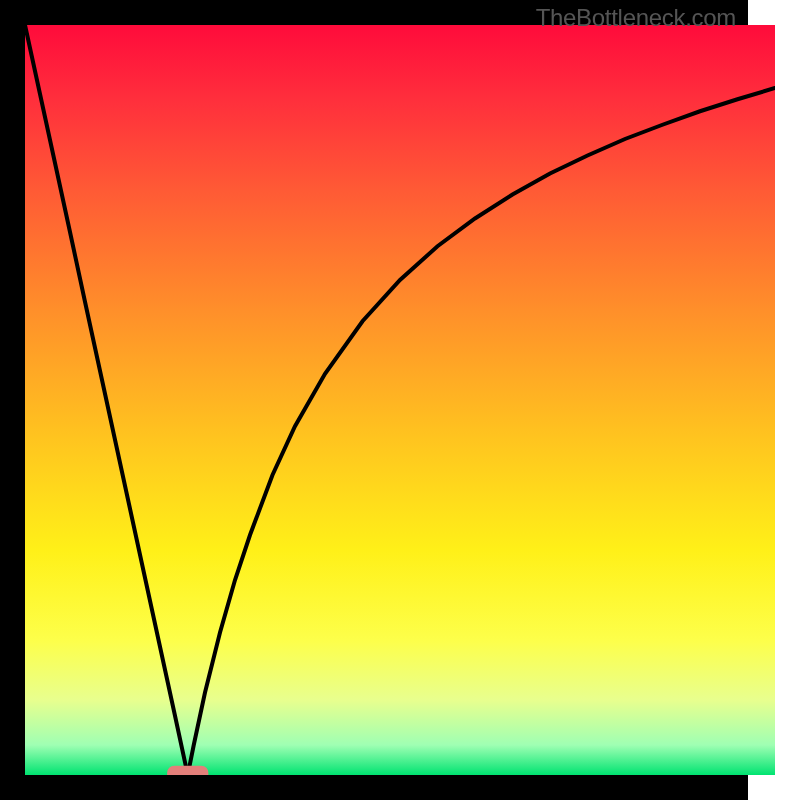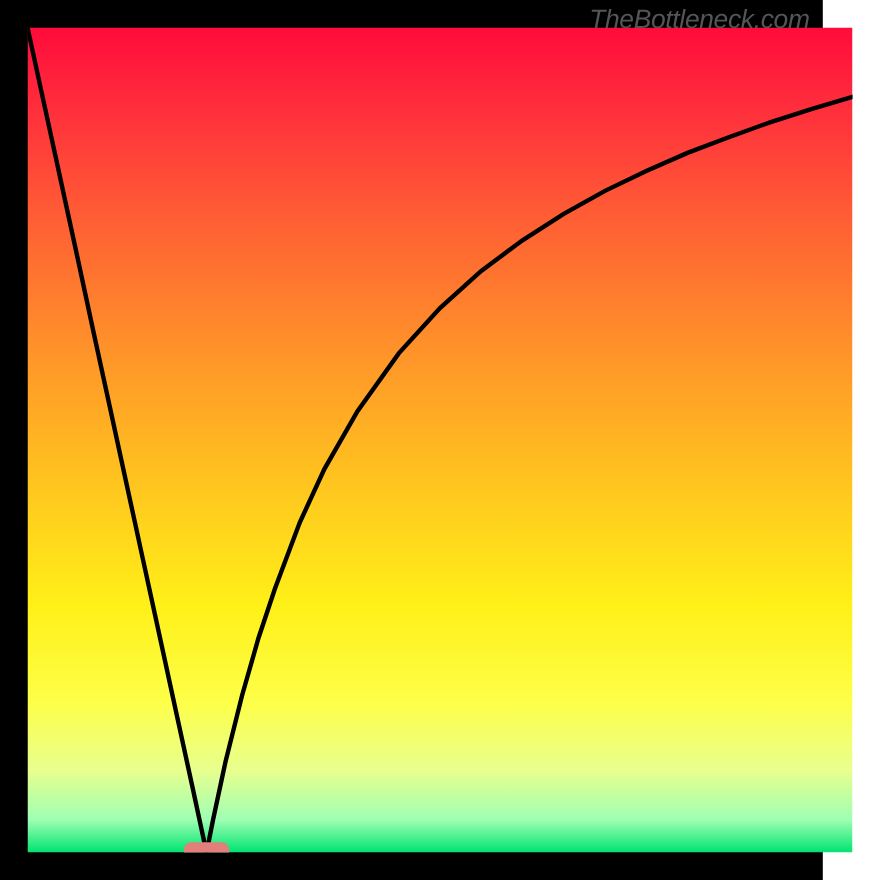--- a/index.html
+++ b/index.html
@@ -8,21 +8,20 @@
     width: 800px;
     height: 800px;
     overflow: hidden;
     font-family: Arial, Helvetica, sans-serif;
   }
   .frame {
     width: 748px;
     height: 800px;
     background: #000;
     position: relative;
-    font-style: italic;
   }
   .plot {
     position: absolute;
     left: 25px;
     top: 25px;
     width: 750px;
     height: 750px;
   }
   .watermark {
     position: absolute;

